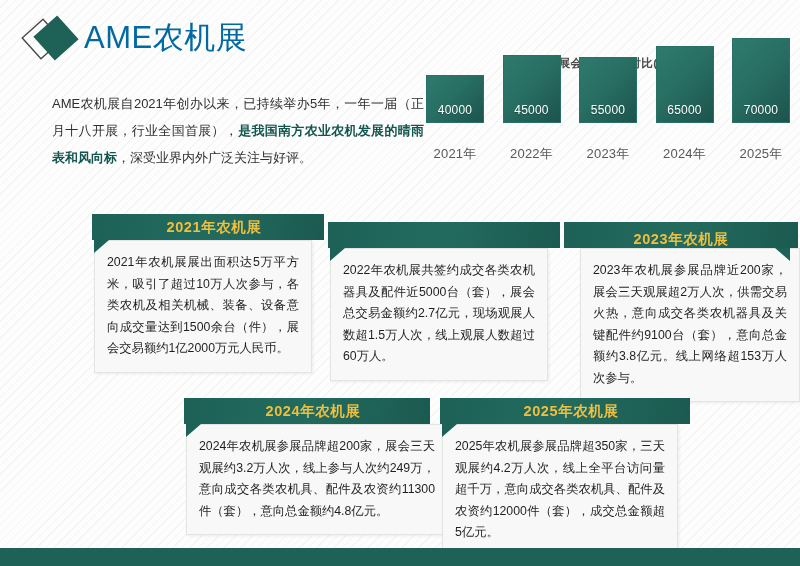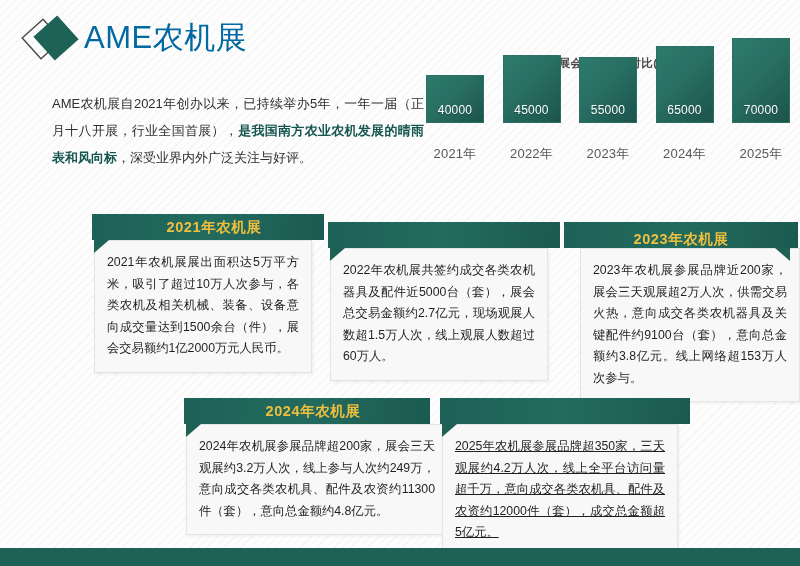--- a/index.html
+++ b/index.html
@@ -176,21 +176,21 @@
 
   #card-2023 { left: 564px; top: 222px; width: 234px; }
   #card-2023 .card-body { width: 220px; min-height: 139px; margin-left: 16px; }
   #card-2023 .card-tail { left: auto; right: 8px; border-left: 0; border-right: 15px solid #1d6157; }
   #card-2023 .card-head-title { padding-left: 0; margin-top: 8px; }
 
   #card-2024 { left: 184px; top: 398px; width: 246px; }
   #card-2024 .card-body { width: 262px; min-height: 97px; }
 
   #card-2025 { left: 440px; top: 398px; width: 250px; }
-  #card-2025 .card-body { width: 236px; min-height: 97px; text-decoration: underline; }
+  #card-2025 .card-body { width: 236px; min-height: 97px; }
 
   
   #bottom-bar {
     position: absolute;
     left: 0;
     bottom: 0;
     width: 800px;
     height: 18px;
     background: #1d6157;
   }
@@ -280,18 +280,19 @@
 <div class="card" id="card-2024">
   <div class="card-head">
     <span class="card-head-title">2024年农机展</span>
     <span class="card-tail"></span>
   </div>
   <div class="card-body">2024年农机展参展品牌超200家，展会三天观展约3.2万人次，线上参与人次约249万，意向成交各类农机具、配件及农资约11300件（套），意向总金额约4.8亿元。</div>
 </div>
 
 <div class="card" id="card-2025">
   <div class="card-head">
+    <span class="card-head-title">2025年农机展</span>
     <span class="card-tail"></span>
   </div>
   <div class="card-body">2025年农机展参展品牌超350家，三天观展约4.2万人次，线上全平台访问量超千万，意向成交各类农机具、配件及农资约12000件（套），成交总金额超5亿元。</div>
 </div>
 
 <div id="bottom-bar"></div>
 
 </body></html>

